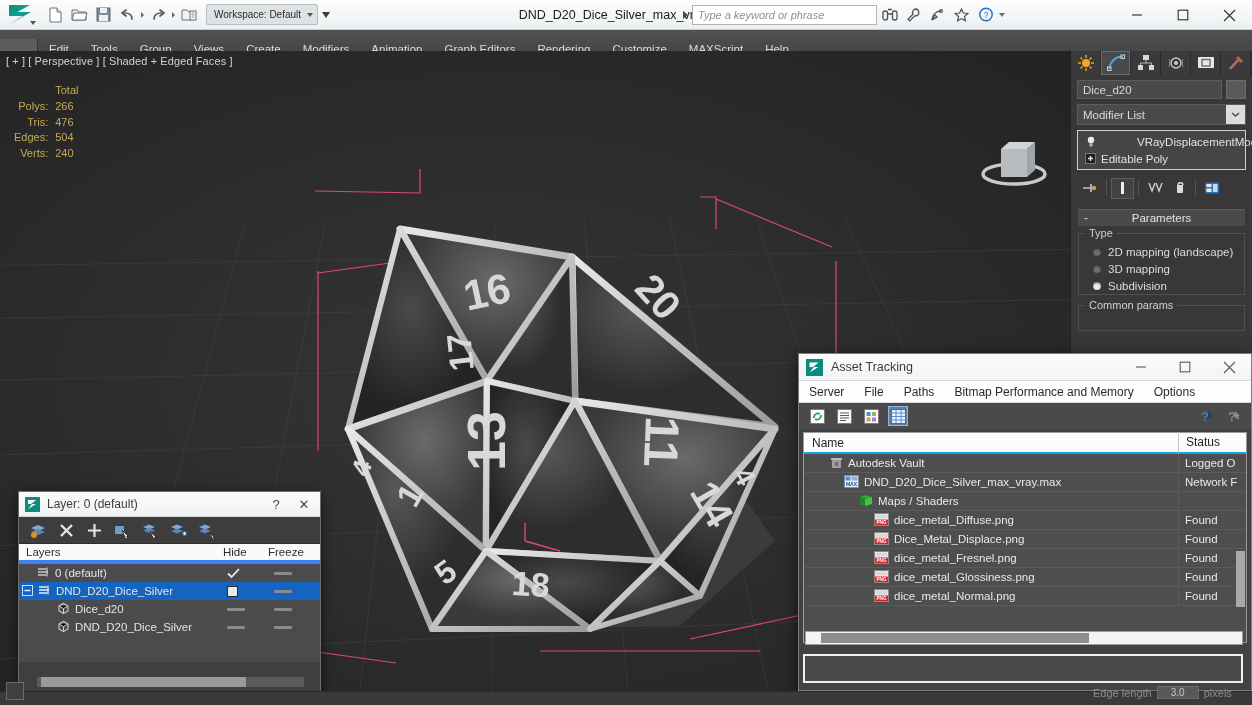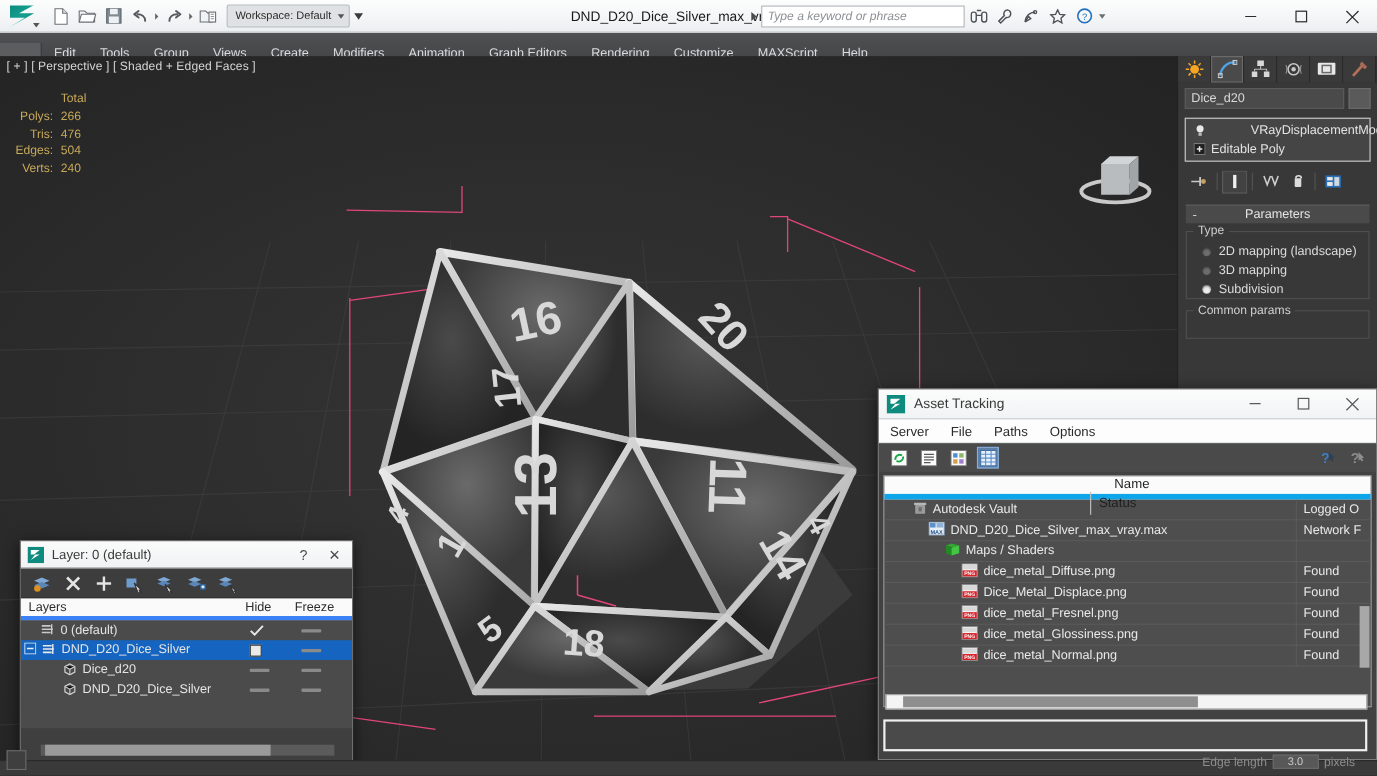--- a/index.html
+++ b/index.html
@@ -104,21 +104,21 @@
     background:#424242;border:1px solid #7d7d7d;box-shadow:0 3px 14px rgba(0,0,0,.6);}
   .at-title{height:27px;background:linear-gradient(#fcfcfc,#f1f3f4);display:flex;align-items:center;padding-left:7px;border-bottom:1px solid #d4d7d9;}
   .at-title .t{flex:1;font-size:12.5px;color:#3a3a3a;margin-left:8px;}
   .at-wbtn{width:44px;height:26px;display:flex;align-items:center;justify-content:center;}
   .at-menu{height:22px;background:#fdfdfd;display:flex;align-items:center;border-bottom:1px solid #d9dcde;}
   .at-menu .mi{font-size:12px;color:#2b2b2b;padding:0 10px;line-height:22px;height:22px;}
   .at-tb{height:26px;background:#4a4a4a;display:flex;align-items:center;padding:0 8px;gap:7px;}
   .at-tbi{width:20px;height:20px;display:flex;align-items:center;justify-content:center;}
   .at-tbi.on{background:#5f7fa8;box-shadow:inset 0 0 0 1px #8fb4dd;}
   .at-grid{margin:3px 4px 0 4px;background:#4e4e4e;border:1px solid #9a9a9a;}
-  .at-hdr{height:21px;background:#fbfbfb;display:flex;align-items:center;font-size:12px;color:#1f1f1f;border-bottom:5px solid #0ea5e9;flex-direction:column;}
+  .at-hdr{height:21px;background:#fbfbfb;display:flex;align-items:center;font-size:12px;color:#1f1f1f;border-bottom:2px solid #0ea5e9;}
   .at-hdr .n{flex:1;padding-left:8px;}
   .at-hdr .s{width:68px;padding-left:7px;border-left:1px solid #c5c5c5;height:21px;line-height:21px;}
   .at-rows{height:188px;overflow:hidden;}
   .arow{height:19px;display:flex;align-items:center;font-size:11.5px;color:#e9e9e9;border-bottom:1px solid #5a5a5a;}
   .arow .n{flex:1;display:flex;align-items:center;gap:5px;overflow:hidden;white-space:nowrap;}
   .arow .s{width:68px;padding-left:6px;border-left:1px solid #5a5a5a;height:19px;line-height:19px;overflow:hidden;white-space:nowrap;}
   .at-vthumb{position:absolute;right:6px;top:197px;width:9px;height:56px;background:#a8a8a8;}
   .at-hscroll{position:absolute;left:6px;bottom:45px;width:438px;height:14px;background:#f4f4f4;border:1px solid #9c9c9c;}
   .at-hthumb{position:absolute;left:22px;bottom:47px;width:268px;height:10px;background:#8e8e8e;}
   .at-status{position:absolute;left:4px;bottom:7px;width:440px;height:29px;background:#4a4a4a;border:2px solid #f0f0f0;}
@@ -432,20 +432,28 @@
           <path d="M11 2 L16 7 L13.5 9 L9 4.5 Z" fill="#a86a55"></path>
         </svg>
     </div>
   </div>
 
   <div class="cp-namewrap">
     <div class="cp-name">Dice_d20</div>
     <div class="cp-swatch"></div>
   </div>
 
+  <div class="cp-modlist">
+    <div class="lbl">Modifier List</div>
+    <div class="dd">
+      <svg width="9" height="7" viewBox="0 0 9 7">
+          <path d="M1 2l3.5 3L8 2" fill="none" stroke="#4a4a4a" stroke-width="1.4"></path>
+        </svg>
+    </div>
+  </div>
 
   <div class="cp-stack">
     <div class="stackrow" style="padding-left:8px;">
       <span class="ic">
         <svg width="10" height="12" viewBox="0 0 10 12">
             <circle cx="5" cy="4" r="3.2" fill="#e9e9e9"></circle>
             <rect x="3.5" y="7.3" width="3" height="3.2" fill="#b5b5b5"></rect>
           </svg>
       </span>
       <span style="margin-left:36px;">VRayDisplacementMod</span>
@@ -698,20 +706,21 @@
       <svg width="13" height="13" viewBox="0 0 13 13">
           <path d="M1 1l11 11M12 1L1 12" stroke="#5a5a5a" stroke-width="1.1"></path>
         </svg>
     </div>
   </div>
 
   <div class="at-menu">
     <div class="mi">Server</div>
     <div class="mi">File</div>
     <div class="mi">Paths</div>
+    <div class="mi">Bitmap Performance and Memory</div>
     <div class="mi">Options</div>
   </div>
 
   <div class="at-tb">
     <div class="at-tbi">
       <svg width="15" height="15" viewBox="0 0 15 15">
           <rect x="0.5" y="0.5" width="14" height="14" fill="#fbfbfb" stroke="#7a7a7a"></rect>
           <path d="M4 9a4 4 0 016-4M11 6a4 4 0 01-6 4" fill="none" stroke="#1ba84a" stroke-width="1.7"></path>
         </svg>
     </div>

